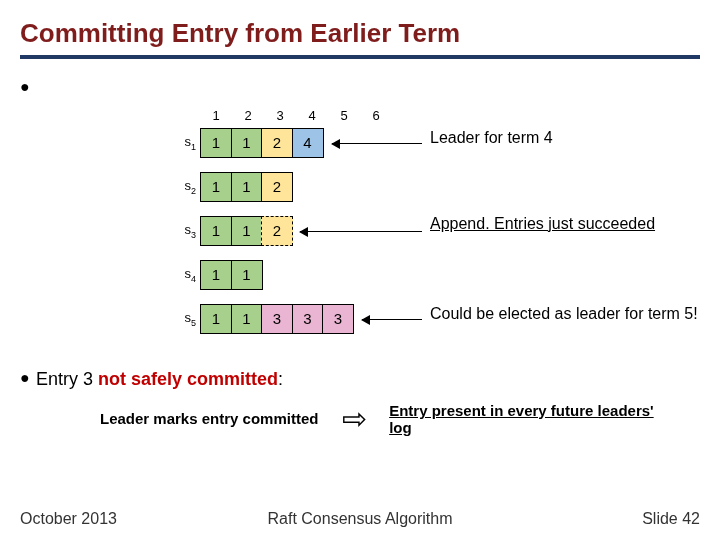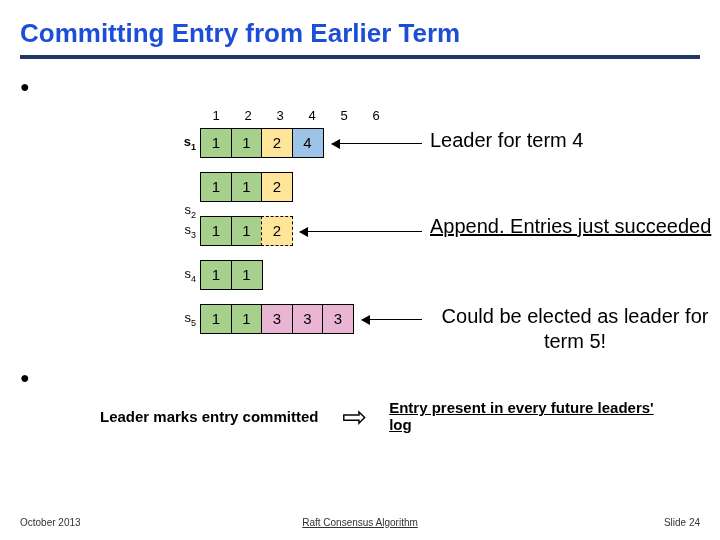--- a/index.html
+++ b/index.html
@@ -6,21 +6,21 @@
   body {
     width: 720px; height: 540px;
     font-family: Verdana, Arial, sans-serif;
     color: #000; background: #fff;
     position: relative;
   }
   .title {
     font-family: Verdana, sans-serif;
     font-weight: bold;
     font-size: 26px;
-    color: #1d4ed8;
+    color: #7f1d1d;
     padding: 18px 20px 6px 20px;
   }
   .title-underline {
     height: 4px;
     background: #203864;
     margin: 0 20px 18px 20px;
   }
   .bullet-row {
     display: flex;
     padding: 0 20px;
@@ -69,21 +69,21 @@
   .term1 { background: #a8d08d; }
   .term2 { background: #ffe599; }
   .term3 { background: #e9b5d2; }
   .term4 { background: #9dc3e6; }
   .dashed {
     border-style: dashed;
     border-width: 1.5px;
   }
   .annot {
     position: absolute;
-    font-size: 20px;
+    font-size: 16px;
     line-height: 1.25;
   }
   .arrow {
     position: absolute;
     height: 1.5px;
     background: #000;
   }
   .arrow::before {
     content: "";
     position: absolute;
@@ -110,26 +110,26 @@
   }
   .bottom-right {
     flex: 1;
     font-weight: bold;
     text-decoration: underline;
   }
   .footer {
     position: absolute;
     bottom: 12px; left: 0; right: 0;
     display: flex;
-    font-size: 10px;
+    font-size: 16px;
     color: #333;
     padding: 0 20px;
   }
   .footer-left { flex: 1; text-align: left; }
-  .footer-center { flex: 1; text-align: center; text-decoration: underline; }
+  .footer-center { flex: 1; text-align: center; }
   .footer-right { flex: 1; text-align: right; }
 </style>
 </head>
 <body>
 
 <div class="title">Committing Entry from Earlier Term</div>
 <div class="title-underline"></div>
 
 <div class="bullet-row">
   <div class="bullet-dot">●</div>
@@ -138,31 +138,31 @@
 <div class="diagram">
   <div class="idx-row">
     <div class="idx-cell">1</div>
     <div class="idx-cell">2</div>
     <div class="idx-cell">3</div>
     <div class="idx-cell">4</div>
     <div class="idx-cell">5</div>
     <div class="idx-cell">6</div>
   </div>
 
-  <div class="server-label" style="left:168px; top:26px;font-weight:bold;"><span>s</span><sub>1</sub></div>
+  <div class="server-label" style="left:168px; top:26px;"><span>s</span><sub>1</sub></div>
   <div class="log-row" style="top:20px;">
     <div class="log-cell term1">1</div>
     <div class="log-cell term1">1</div>
     <div class="log-cell term2">2</div>
     <div class="log-cell term4">4</div>
   </div>
   <div class="arrow" style="left:332px; top:35px; width:90px;"></div>
   <div class="annot" style="left:430px; top:20px;">Leader for term 4</div>
 
-  <div class="server-label" style="left:168px; top:70px;margin-top:24px;"><span>s</span><sub>2</sub></div>
+  <div class="server-label" style="left:168px; top:70px;"><span>s</span><sub>2</sub></div>
   <div class="log-row" style="top:64px;">
     <div class="log-cell term1">1</div>
     <div class="log-cell term1">1</div>
     <div class="log-cell term2">2</div>
   </div>
 
   <div class="server-label" style="left:168px; top:114px;"><span>s</span><sub>3</sub></div>
   <div class="log-row" style="top:108px;">
     <div class="log-cell term1">1</div>
     <div class="log-cell term1">1</div>
@@ -184,25 +184,28 @@
     <div class="log-cell term3">3</div>
     <div class="log-cell term3">3</div>
     <div class="log-cell term3">3</div>
   </div>
   <div class="arrow" style="left:362px; top:211px; width:60px;"></div>
   <div class="annot" style="left:430px; top:196px;text-align:center;">Could be elected as leader for term 5!</div>
 </div>
 
 <div class="bullet-row">
   <div class="bullet-dot">●</div>
+  <div>
+    <span>Entry 3 </span><span class="unsafe">not safely committed</span><span>:</span>
+  </div>
 </div>
 
 <div class="bottom-row">
   <div class="bottom-left">Leader marks entry committed</div>
   <div class="big-arrow">⇨</div>
   <div class="bottom-right">Entry present in every future leaders' log</div>
 </div>
 
 <div class="footer">
   <div class="footer-left">October 2013</div>
   <div class="footer-center">Raft Consensus Algorithm</div>
-  <div class="footer-right">Slide 24</div>
+  <div class="footer-right">Slide 42</div>
 </div>
 
 </body></html>

